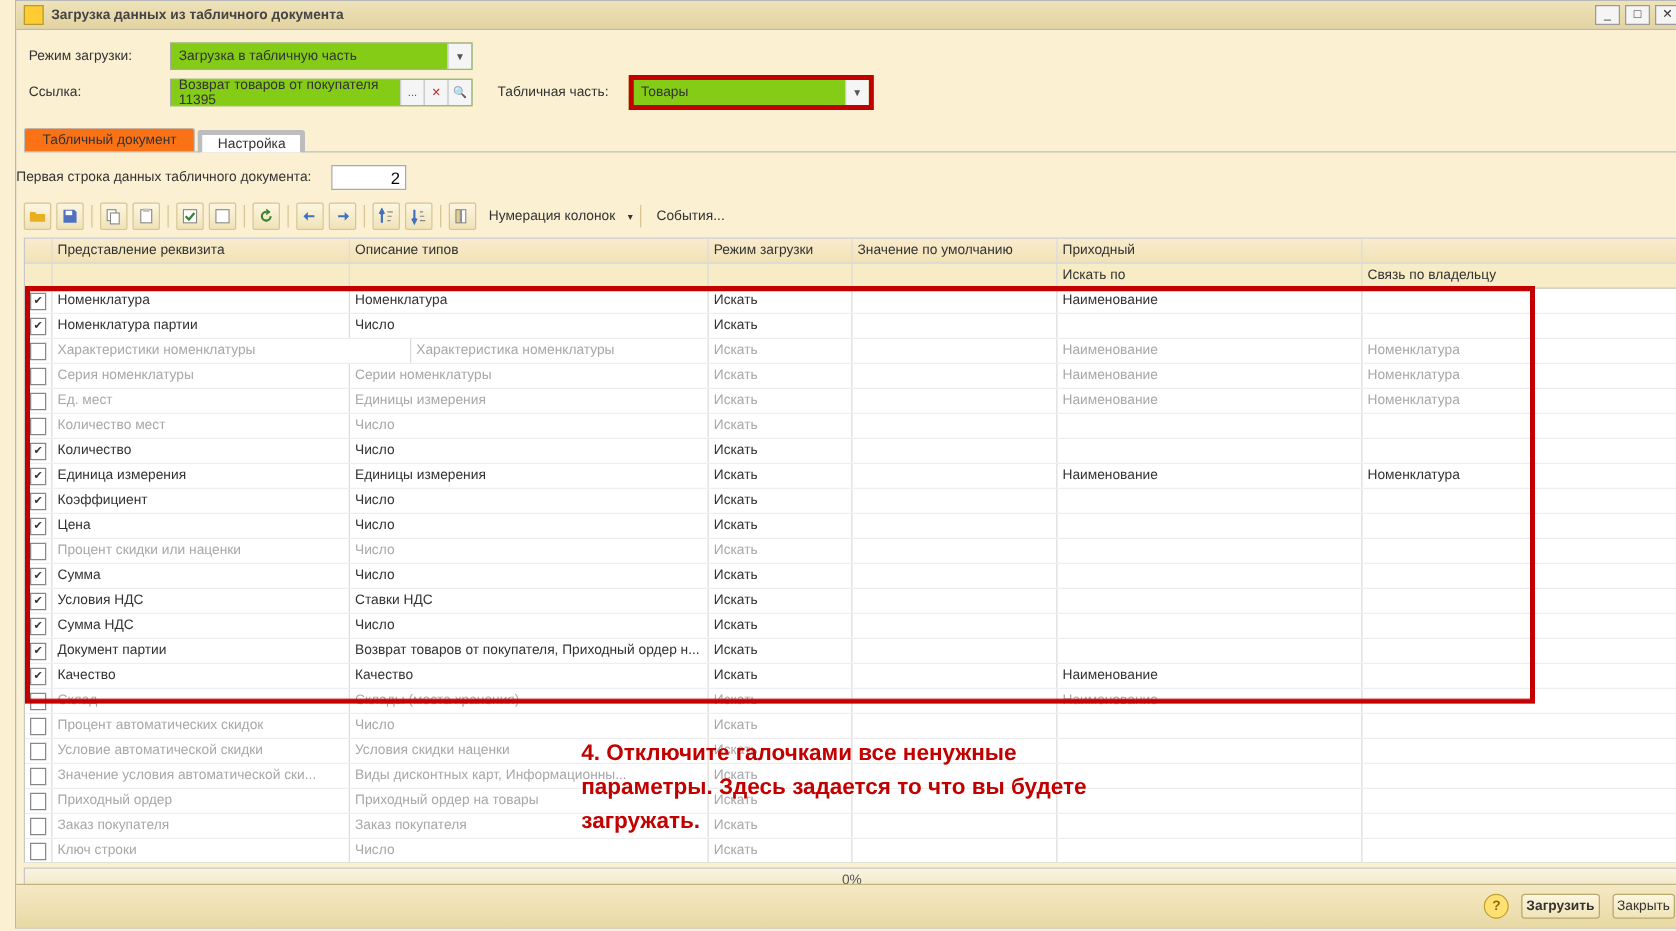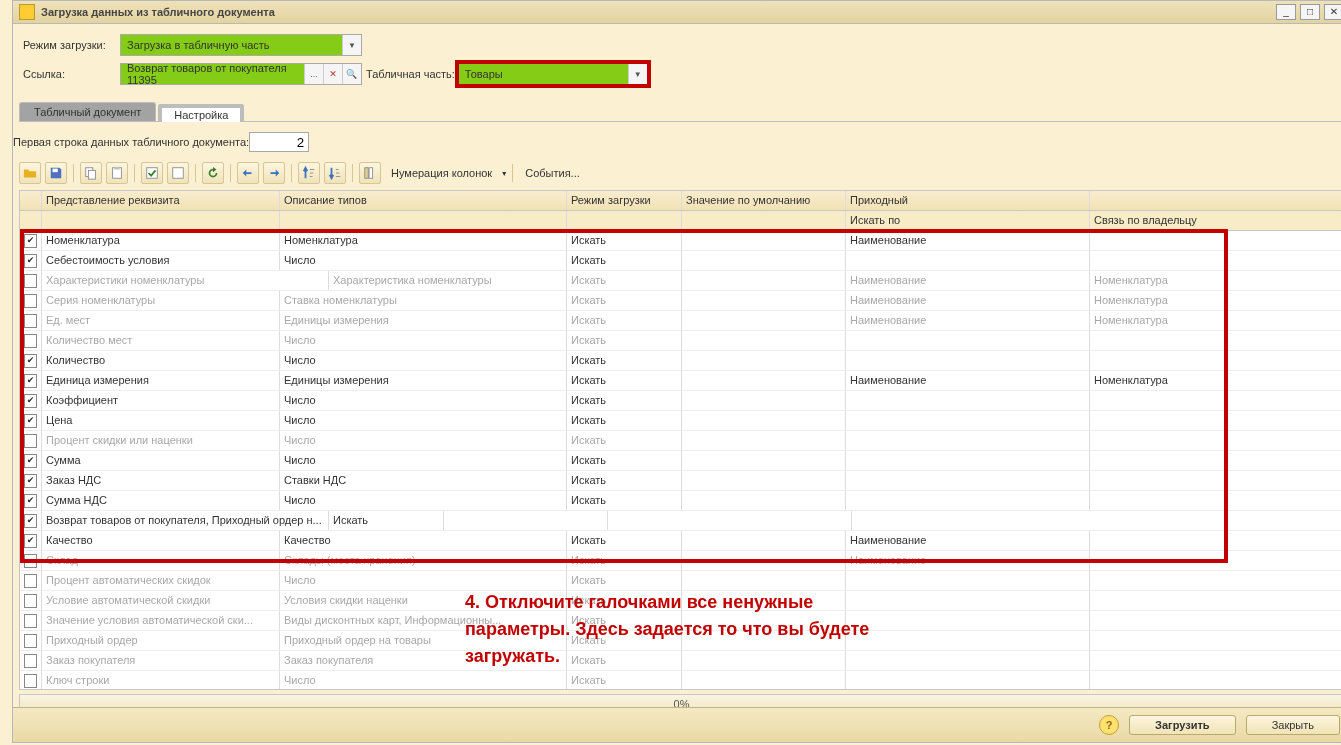--- a/index.html
+++ b/index.html
@@ -2,29 +2,29 @@
 <html><head>
 <meta charset="utf-8">
 <style>
 html,body{margin:0;padding:0;font-family:Tahoma,Arial,sans-serif;font-size:11px;color:#333;background:#fbf0d2;}
 .window{border:1px solid #b8b8b8;background:#fbf0d2;width:1339px;height:743px;position:relative;box-sizing:border-box;margin-left:12px;}
 .titlebar{background:linear-gradient(#eee2ba,#e3d39f);height:22px;display:flex;align-items:center;padding:0 6px;border-bottom:1px solid #b8b8b8;}
 .titlebar .t-icon{width:14px;height:14px;background:#ffcc33;border:1px solid #b79a2f;margin-right:6px;}
 .titlebar .title{font-weight:bold;color:#444;flex:1;}
 .titlebar .wbtn{width:18px;height:14px;margin-left:4px;border:1px solid #9a9a9a;background:#f5f5f5;display:flex;align-items:center;justify-content:center;font-size:10px;line-height:1;cursor:pointer;}
 .form-area{padding:6px 10px 6px 10px;}
-.form-row{display:flex;align-items:center;margin:4px 0;gap:0;}
+.form-row{display:flex;align-items:center;margin:4px 0;gap:16px;}
 .form-label{width:97px;}
 .select-field{display:inline-flex;align-items:center;border:1px solid #a9a9a9;background:#84cc16;height:20px;}
 .select-field .val{padding:0 6px;flex:1;}
 .select-drop{width:18px;height:20px;border-left:1px solid #ccc;display:flex;align-items:center;justify-content:center;font-size:8px;color:#555;background:#f5f5f5;cursor:pointer;}
 .select-small-btn{width:18px;height:20px;border-left:1px solid #ccc;display:flex;align-items:center;justify-content:center;font-size:9px;color:#555;background:#f5f5f5;cursor:pointer;}
 .highlight-red{border:4px solid #c20000;justify-content:center;}
 .tab-strip{display:flex;margin:4px 6px 0 6px;border-bottom:1px solid #bdbdbd;align-items:flex-end;}
-.tab{padding:3px 14px;border:1px solid #bdbdbd;border-bottom:none;border-radius:3px 3px 0 0;background:#a3a3a3;margin-right:2px;cursor:pointer;}
+.tab{padding:3px 14px;border:1px solid #bdbdbd;border-bottom:none;border-radius:3px 3px 0 0;background:#f97316;margin-right:2px;cursor:pointer;}
 .tab.active{background:#fff;position:relative;top:1px;}
 .toolbar{display:flex;align-items:center;padding:4px 6px;gap:4px;}
 .tbtn{width:20px;height:20px;border:1px solid #d5c694;border-radius:2px;background:linear-gradient(#fdf6e0,#efe3b8);display:flex;align-items:center;justify-content:center;cursor:pointer;}
 .tbtn svg{width:14px;height:14px;}
 .tsep{width:1px;height:18px;background:#d5c694;margin:0 2px;}
 .ttext{padding:0 6px;cursor:pointer;}
 .num-input{border:1px solid #a9a9a9;background:#fff;height:18px;width:50px;text-align:right;padding:0 4px;}
 .table-wrap{margin:2px 6px 0 6px;border:1px solid #c7c7c7;background:#fff;height:498px;overflow:hidden;position:relative;}
 .grid-head{display:flex;background:linear-gradient(#f9ecce,#f1e2b5);border-bottom:1px solid #c7c7c7;}
 .grid-head .cell,.grid-row .cell,.grid-sub .cell{border-right:1px solid #dcdcdc;padding:2px 4px;box-sizing:border-box;overflow:hidden;white-space:nowrap;text-overflow:ellipsis;height:19px;line-height:15px;}
@@ -38,21 +38,21 @@
 .grid-sub{display:flex;background:#f7ecc5;border-bottom:1px solid #c7c7c7;}
 .grid-body{overflow-y:auto;height:calc(100% - 40px);}
 .grid-row{display:flex;border-bottom:1px solid #eee;}
 .grid-row:nth-child(odd){background:#fff;}
 .grid-row.disabled{color:#a8a8a8;}
 .chk{width:12px;height:12px;border:1px solid #888;background:#fff;display:inline-flex;align-items:center;justify-content:center;font-size:9px;color:#333;line-height:1;}
 .chk.checked::after{content:"✔";}
 .red-box-main{position:absolute;border:4px solid #c20000;pointer-events:none;}
 .status-bar{margin:4px 6px;border:1px solid #c7c7c7;background:linear-gradient(#f9f4e2,#f0e6c1);height:18px;display:flex;align-items:center;justify-content:center;color:#555;}
 .bottom-bar{position:absolute;bottom:0;left:0;right:0;height:34px;background:linear-gradient(#f5e9c4,#e8d9a4);border-top:1px solid #c0b483;display:flex;align-items:center;justify-content:flex-end;padding:0 10px;gap:10px;}
-.bottom-btn{padding:3px 25px;border:1px solid #b8a96c;border-radius:3px;background:linear-gradient(#fdf6df,#f0e3b6);cursor:pointer;}
+.bottom-btn{padding:3px 3px;border:1px solid #b8a96c;border-radius:3px;background:linear-gradient(#fdf6df,#f0e3b6);cursor:pointer;}
 .bottom-btn.primary{font-weight:bold;}
 .annotation{position:absolute;color:#c20000;font-weight:bold;font-size:18px;line-height:1.5;pointer-events:none;font-family:Arial;}
 .help-icon{width:18px;height:18px;border:1px solid #c0a030;border-radius:50%;background:#ffe070;display:flex;align-items:center;justify-content:center;font-weight:bold;color:#8a6a10;cursor:pointer;}
 </style>
 </head>
 <body>
 
 <div class="window">
  <div class="titlebar">
    <div class="t-icon"></div>
@@ -205,21 +205,21 @@
           <div class="cell col-type">Номенклатура</div>
           <div class="cell col-mode">Искать</div>
           <div class="cell col-def"></div>
           <div class="cell col-exp">Наименование</div>
           <div class="cell col-own"></div>
         </div>
         <div class="grid-row">
           <div class="cell col-check">
             <span class="chk checked"></span>
           </div>
-          <div class="cell col-name">Себестоимость условия</div>
+          <div class="cell col-name">Номенклатура партии</div>
           <div class="cell col-type">Число</div>
           <div class="cell col-mode">Искать</div>
           <div class="cell col-def"></div>
           <div class="cell col-exp"></div>
           <div class="cell col-own"></div>
         </div>
         <div class="grid-row disabled">
           <div class="cell col-check">
             <span class="chk"></span>
           </div>
@@ -228,21 +228,21 @@
           <div class="cell col-mode">Искать</div>
           <div class="cell col-def"></div>
           <div class="cell col-exp">Наименование</div>
           <div class="cell col-own">Номенклатура</div>
         </div>
         <div class="grid-row disabled">
           <div class="cell col-check">
             <span class="chk"></span>
           </div>
           <div class="cell col-name">Серия номенклатуры</div>
-          <div class="cell col-type">Ставка номенклатуры</div>
+          <div class="cell col-type">Серии номенклатуры</div>
           <div class="cell col-mode">Искать</div>
           <div class="cell col-def"></div>
           <div class="cell col-exp">Наименование</div>
           <div class="cell col-own">Номенклатура</div>
         </div>
         <div class="grid-row disabled">
           <div class="cell col-check">
             <span class="chk"></span>
           </div>
           <div class="cell col-name">Ед. мест</div>
@@ -326,21 +326,21 @@
           <div class="cell col-type">Число</div>
           <div class="cell col-mode">Искать</div>
           <div class="cell col-def"></div>
           <div class="cell col-exp"></div>
           <div class="cell col-own"></div>
         </div>
         <div class="grid-row">
           <div class="cell col-check">
             <span class="chk checked"></span>
           </div>
-          <div class="cell col-name">Заказ НДС</div>
+          <div class="cell col-name">Условия НДС</div>
           <div class="cell col-type">Ставки НДС</div>
           <div class="cell col-mode">Искать</div>
           <div class="cell col-def"></div>
           <div class="cell col-exp"></div>
           <div class="cell col-own"></div>
         </div>
         <div class="grid-row">
           <div class="cell col-check">
             <span class="chk checked"></span>
           </div>
@@ -348,20 +348,21 @@
           <div class="cell col-type">Число</div>
           <div class="cell col-mode">Искать</div>
           <div class="cell col-def"></div>
           <div class="cell col-exp"></div>
           <div class="cell col-own"></div>
         </div>
         <div class="grid-row">
           <div class="cell col-check">
             <span class="chk checked"></span>
           </div>
+          <div class="cell col-name">Документ партии</div>
           <div class="cell col-type">Возврат товаров от покупателя, Приходный ордер н...</div>
           <div class="cell col-mode">Искать</div>
           <div class="cell col-def"></div>
           <div class="cell col-exp"></div>
           <div class="cell col-own"></div>
         </div>
         <div class="grid-row">
           <div class="cell col-check">
             <span class="chk checked"></span>
           </div>

